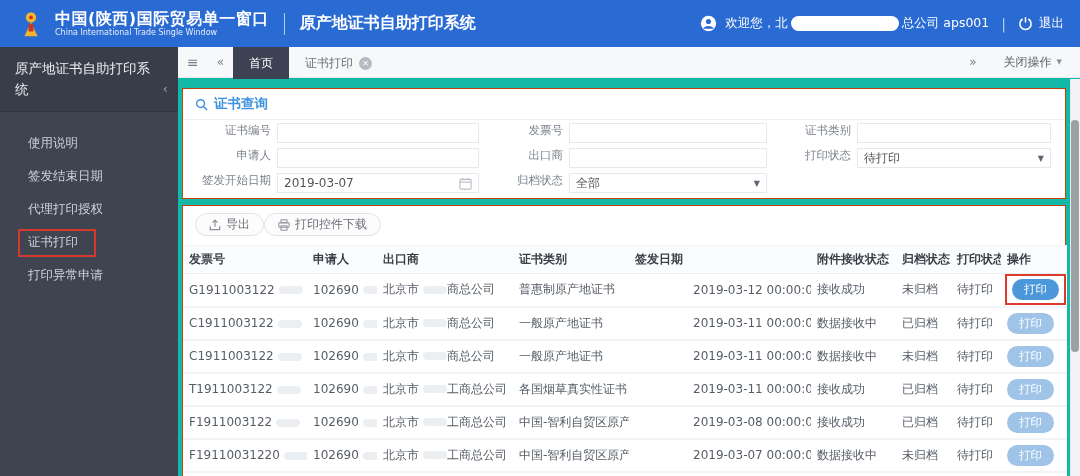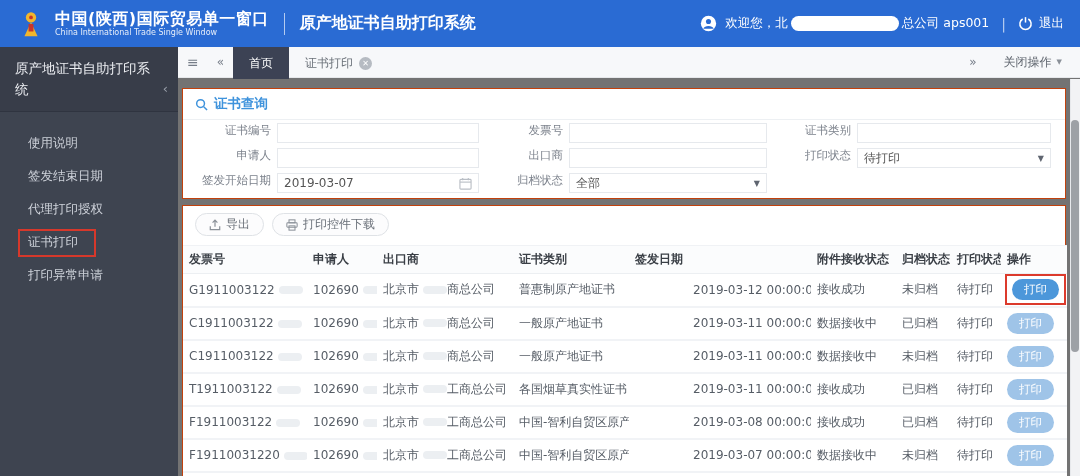--- a/index.html
+++ b/index.html
@@ -1,18 +1,18 @@
 <!DOCTYPE html>
 <html><head>
 <meta charset="utf-8">
 <style>
   *{box-sizing:border-box;margin:0;padding:0}
   html,body{width:1080px;height:476px}
   body{font-family:"DejaVu Sans","Liberation Sans",sans-serif;background:#edf0f4}
-  .app{position:relative;width:1080px;height:476px;overflow:hidden;background:#737373}
+  .app{position:relative;width:1080px;height:476px;overflow:hidden;background:#14b8a6}
 
   
   .header{position:absolute;left:0;top:0;width:1080px;height:47px;background:#2a6bd3;display:flex;align-items:center;padding:0 16px;color:#fff;z-index:5}
   .logo{width:30px;height:30px;margin-right:9px;flex:0 0 auto}
   .brand{line-height:1.15;white-space:nowrap}
   .brand .cn{font-size:16px;font-weight:bold;letter-spacing:.5px}
   .brand .en{font-size:8px;opacity:.88}
   .hdr-div{width:1px;height:22px;background:rgba(255,255,255,.65);margin:0 15px;flex:0 0 auto}
   .app-title{font-size:16px;font-weight:bold;white-space:nowrap}
   .hdr-right{margin-left:auto;display:flex;align-items:center;font-size:12.5px;white-space:nowrap}
@@ -52,21 +52,21 @@
   .ff label{flex:0 0 84px;text-align:right;margin-right:6px;font-size:11.5px;color:#7c828c;white-space:nowrap;overflow:visible}
   .inp{flex:1;height:20px;border:1px solid #e6e9ed;background:#fff;display:flex;align-items:center;padding:0 6px;font-size:12px;color:#555;min-width:0}
   input.raw{width:100%;border:none;outline:none;font:inherit;color:#555;background:transparent;padding:0}
   .cal-ico{flex:0 0 auto;width:13px;height:13px;margin-left:4px;color:#b9bec5}
   .caret{margin-left:auto;font-size:8px;color:#5f6570}
 
   .btnrow{display:flex;justify-content:center;gap:10px;margin-top:7px}
   .bluebtn{display:inline-flex;align-items:center;gap:5px;height:22px;padding:0 14px;background:#4ba1e1;color:#fff;border:none;border-radius:11px;font-size:12px;cursor:pointer}
   .bluebtn svg{width:10px;height:10px}
 
-  .toolbar{padding:7px 12px;display:flex;gap:8px}
+  .toolbar{padding:7px 12px;display:flex;}
   .lightbtn{display:inline-flex;align-items:center;gap:5px;height:23px;padding:0 13px;background:#fcfcfd;border:1px solid #dfe2e6;border-radius:12px;font-size:12px;color:#6a7079;cursor:pointer}
   .lightbtn svg{width:12px;height:12px;color:#8b9199}
 
   table{border-collapse:collapse;table-layout:fixed;width:884px;font-size:12px;margin-top:2px}
   thead th{height:28px;text-align:left;padding:0 3px 0 6px;color:#3a3f46;border-top:1px solid #f0f2f5;border-bottom:1px solid #eceff2;background:#fbfcfd;font-weight:bold;white-space:nowrap;overflow:hidden}
   tbody td{height:33px;padding:0 3px 0 6px;color:#565d66;border-bottom:2px solid #f1f3f6;white-space:nowrap;overflow:hidden;background:#fff}
   td.date{padding-left:64px}
   .smudge{display:inline-block;width:24px;height:8px;background:#eceff2;border-radius:4px;margin-left:4px;vertical-align:middle}
   .pbtn{width:47px;height:21px;border-radius:11px;background:#9fc4e8;color:#fff;font-size:11.5px;border:none;display:inline-flex;align-items:center;justify-content:center;cursor:pointer}
   .pbtn.bright{background:#4c97da}

